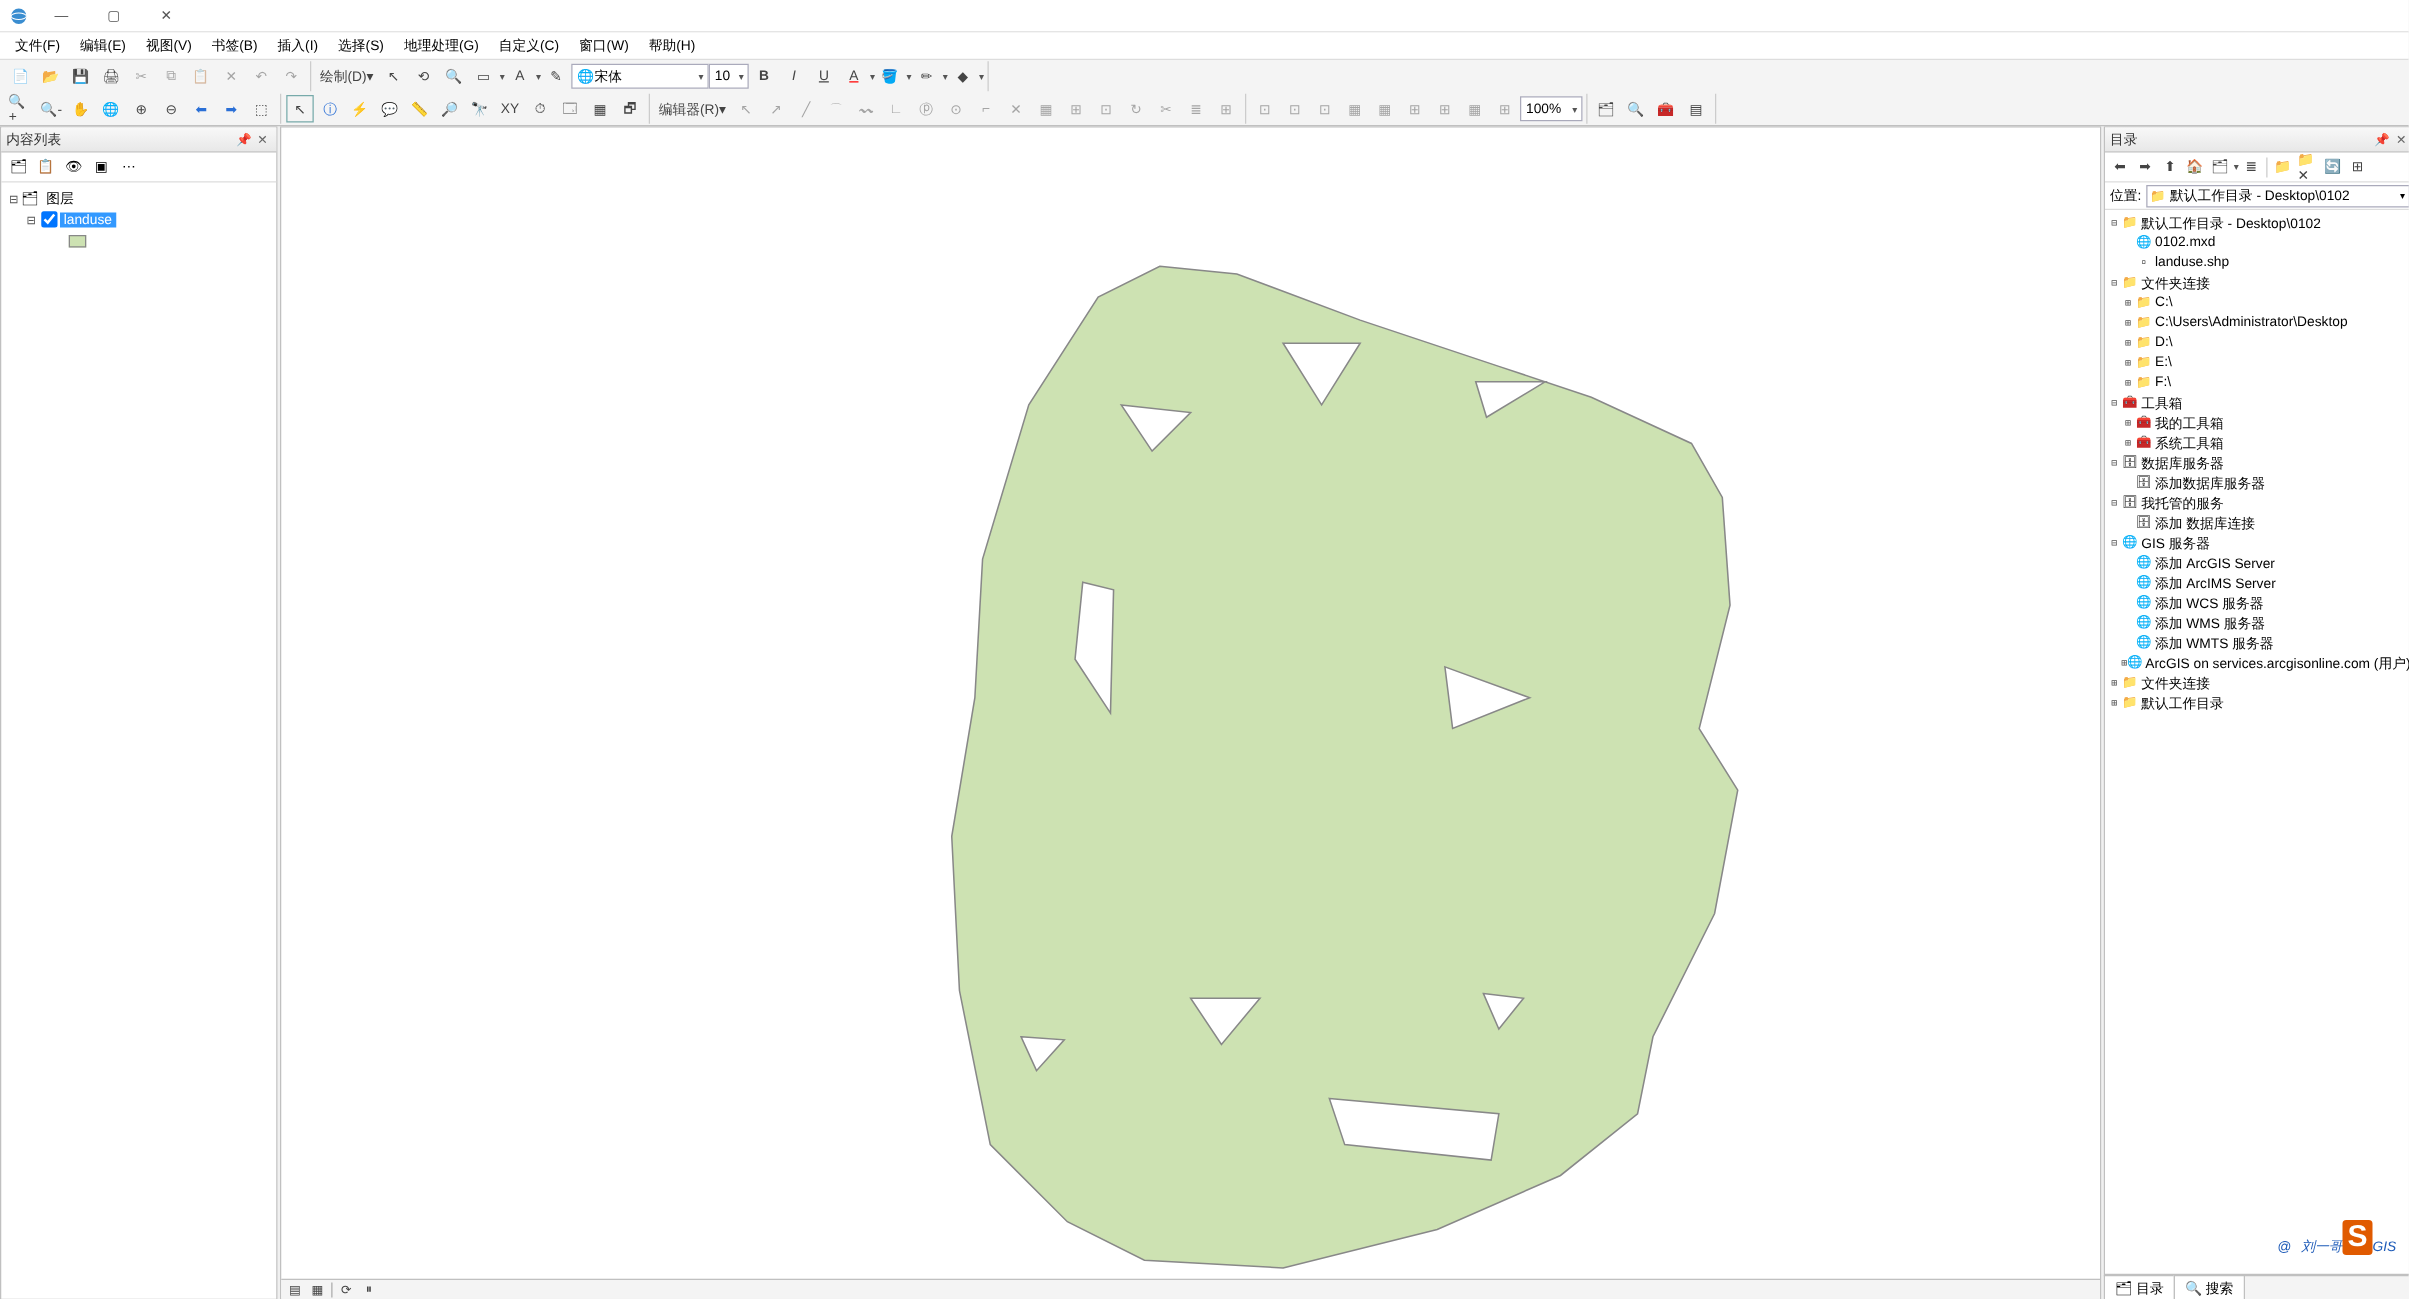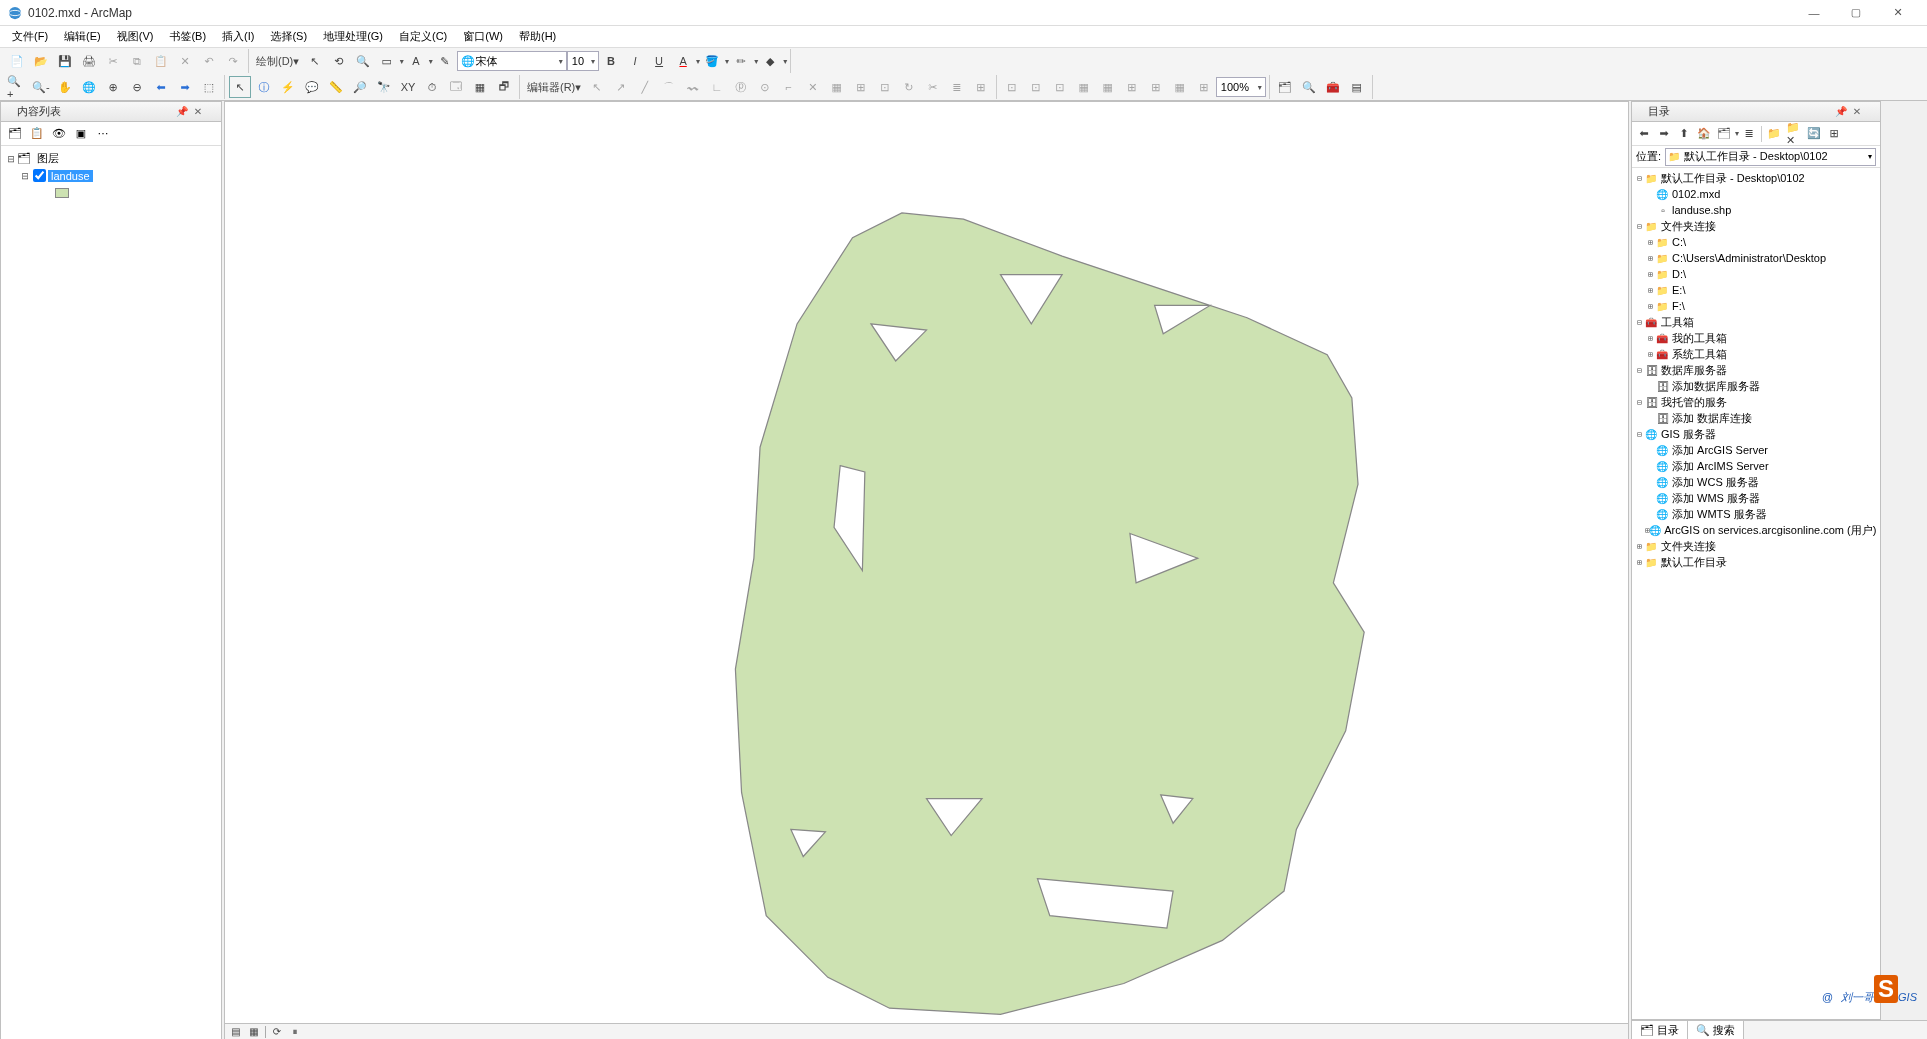--- a/index.html
+++ b/index.html
@@ -15,21 +15,21 @@
 .tbgroup{display:flex;align-items:center;border-right:1px solid #ccc;padding:0 3px;height:24px}
 .tb{width:22px;height:22px;display:flex;align-items:center;justify-content:center;margin:0 1px;border:1px solid transparent;color:#444}
 .tb.disabled{opacity:.45}
 .tb-label{padding:0 4px;color:#444;display:flex;align-items:center}
 .tb-dd{display:flex;align-items:center}
 .tb-dd .chev{font-size:8px;margin-left:1px;color:#555}
 .select-box{height:20px;border:1px solid #aab;background:#fff;padding:0 14px 0 4px;position:relative;display:flex;align-items:center;min-width:40px}
 .select-box::after{content:"▾";position:absolute;right:3px;font-size:8px;color:#555}
 .main{display:flex;height:calc(100vh - 100px);position:relative}
 .panel{background:#fff;border:1px solid #c0c0c0;display:flex;flex-direction:column}
-.panel-header{height:20px;background:linear-gradient(#f8f8f8,#e8e8e8);border-bottom:1px solid #c0c0c0;display:flex;align-items:center;padding:0 16px;font-size:11px;color:#333}
+.panel-header{height:20px;background:linear-gradient(#f8f8f8,#e8e8e8);border-bottom:1px solid #c0c0c0;display:flex;align-items:center;padding:0 4px;font-size:11px;color:#333}
 .panel-header .ptitle{flex:1}
 .panel-header .pbtn{width:14px;height:14px;display:flex;align-items:center;justify-content:center;font-size:10px;color:#666;margin-left:1px}
 .toc{width:222px;height:100%}
 .toc-tools{height:24px;display:flex;align-items:center;padding:2px 4px;border-bottom:1px solid #ddd}
 .toc-tools .tt{width:20px;height:20px;display:flex;align-items:center;justify-content:center;margin-right:2px;border:1px solid transparent}
 .tree{padding:4px 2px;overflow:auto;flex:1}
 .tnode{display:flex;align-items:center;height:17px;white-space:nowrap}
 .tnode .exp{width:12px;text-align:center;font-size:9px;color:#555}
 .tnode .ck{margin:0 2px}
 .tnode .ic{width:14px;height:14px;margin-right:3px;display:flex;align-items:center;justify-content:center}
@@ -61,21 +61,20 @@
 .watermark .sbox{display:inline-block;background:#e05a00;color:#fff;padding:0 4px;font-style:normal;font-weight:bold;border-radius:3px;font-size:24px;vertical-align:4px}
 </style>
 </head>
 <body>
 
 <div class="titlebar">
   <svg class="app-icon" viewBox="0 0 16 16">
       <circle cx="8" cy="8" r="7" fill="#3a8dd0"></circle>
       <ellipse cx="8" cy="8" rx="7" ry="3" fill="none" stroke="#fff" stroke-width="1"></ellipse>
     </svg>
-  <div class="title">0102.mxd - ArcMap</div>
   <div class="winbtn">—</div>
   <div class="winbtn">▢</div>
   <div class="winbtn">✕</div>
 </div>
 
 <div class="menubar">
   <div class="mi">文件(F)</div>
   <div class="mi">编辑(E)</div>
   <div class="mi">视图(V)</div>
   <div class="mi">书签(B)</div>
@@ -273,21 +272,21 @@
     </div>
     <div class="map-bottom">
       <div class="mb">▤</div>
       <div class="mb">▦</div>
       <div style="width:1px;height:12px;background:#aaa"></div>
       <div class="mb">⟳</div>
       <div class="mb">⏸</div>
     </div>
   </div>
 
-  <div style="width:296px;display:flex;flex-direction:column">
+  <div style="width:244px;display:flex;flex-direction:column">
     <div class="panel catalog" style="flex:1">
       <div class="panel-header">
         <div class="ptitle">目录</div>
         <div class="pbtn">📌</div>
         <div class="pbtn">✕</div>
       </div>
       <div class="cat-tools">
         <div class="tb">⬅</div>
         <div class="tb">➡</div>
         <div class="tb">⬆</div>

